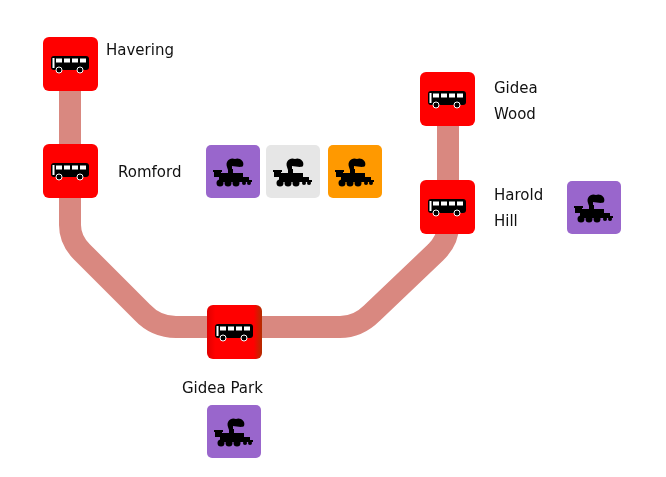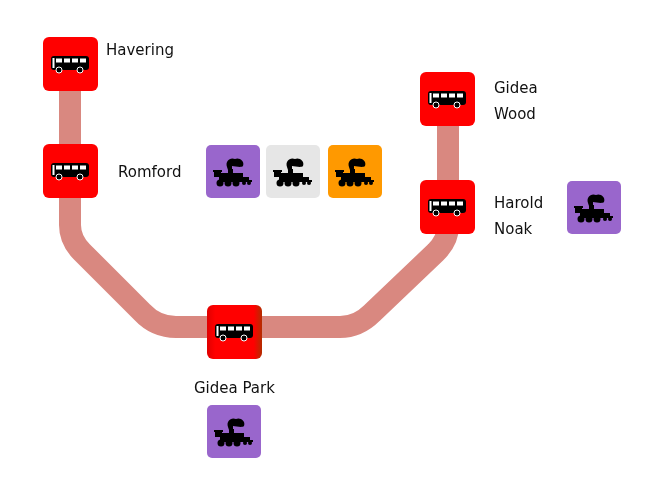--- a/index.html
+++ b/index.html
@@ -44,26 +44,26 @@
       <use href="#bus"></use>
     </svg>
 </div>
 
 <div class="label" style="left:106px;top:37px">
   <div>Havering</div>
 </div>
 <div class="label" style="left:118px;top:159px">
   <div>Romford</div>
 </div>
-<div class="label" style="left:194px;top:375px">
+<div class="label" style="left:182px;top:375px">
   <div>Gidea Park</div>
 </div>
-<div class="label" style="left:494px;top:190px">
+<div class="label" style="left:494px;top:182px">
   <div>Harold</div>
-  <div>Noak</div>
+  <div>Hill</div>
 </div>
 <div class="label" style="left:494px;top:75px">
   <div>Gidea</div>
   <div>Wood</div>
 </div>
 
 <div class="tile" style="left: 206px; top: 145px; background: rgb(153, 102, 204);">
   <svg viewBox="0 0 40 38">
       <use href="#train"></use>
     </svg>

